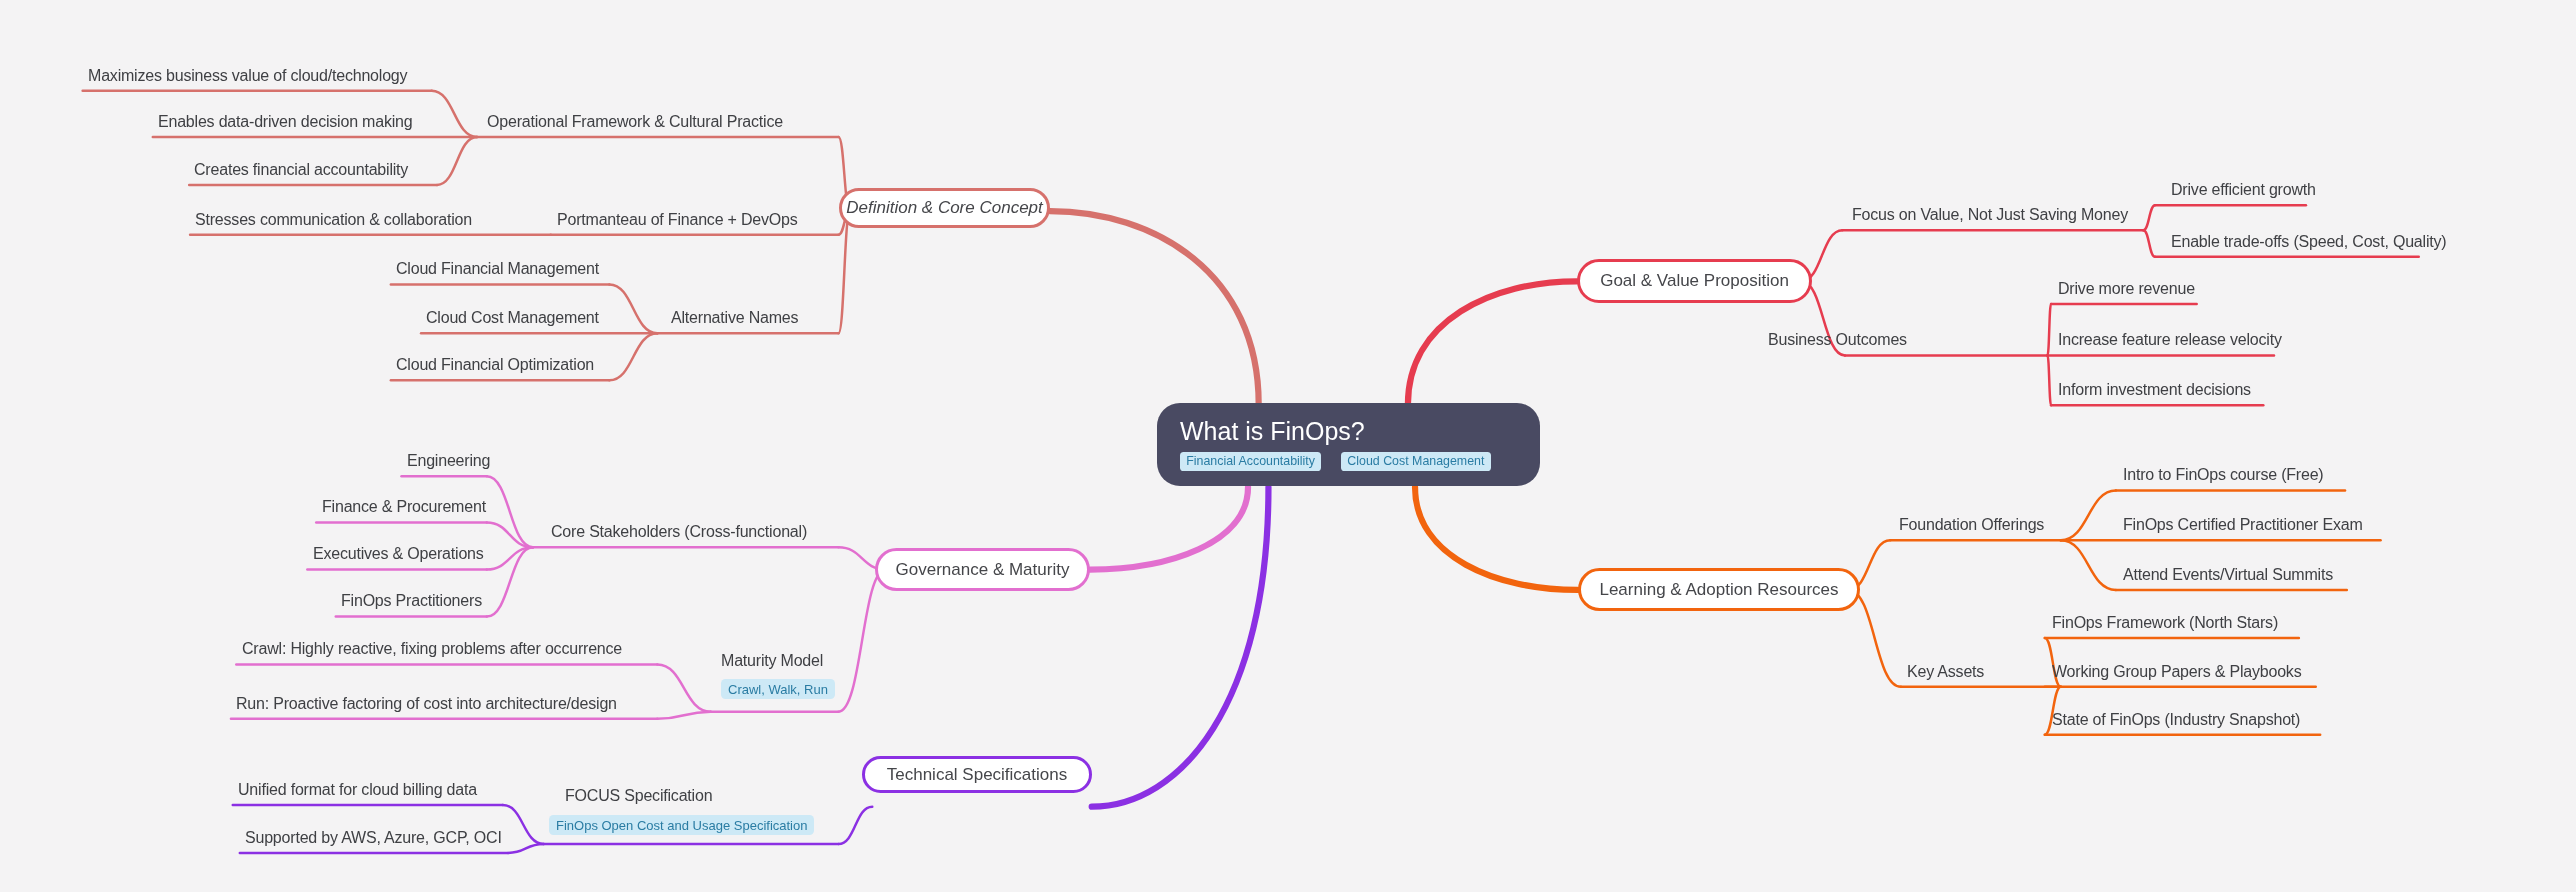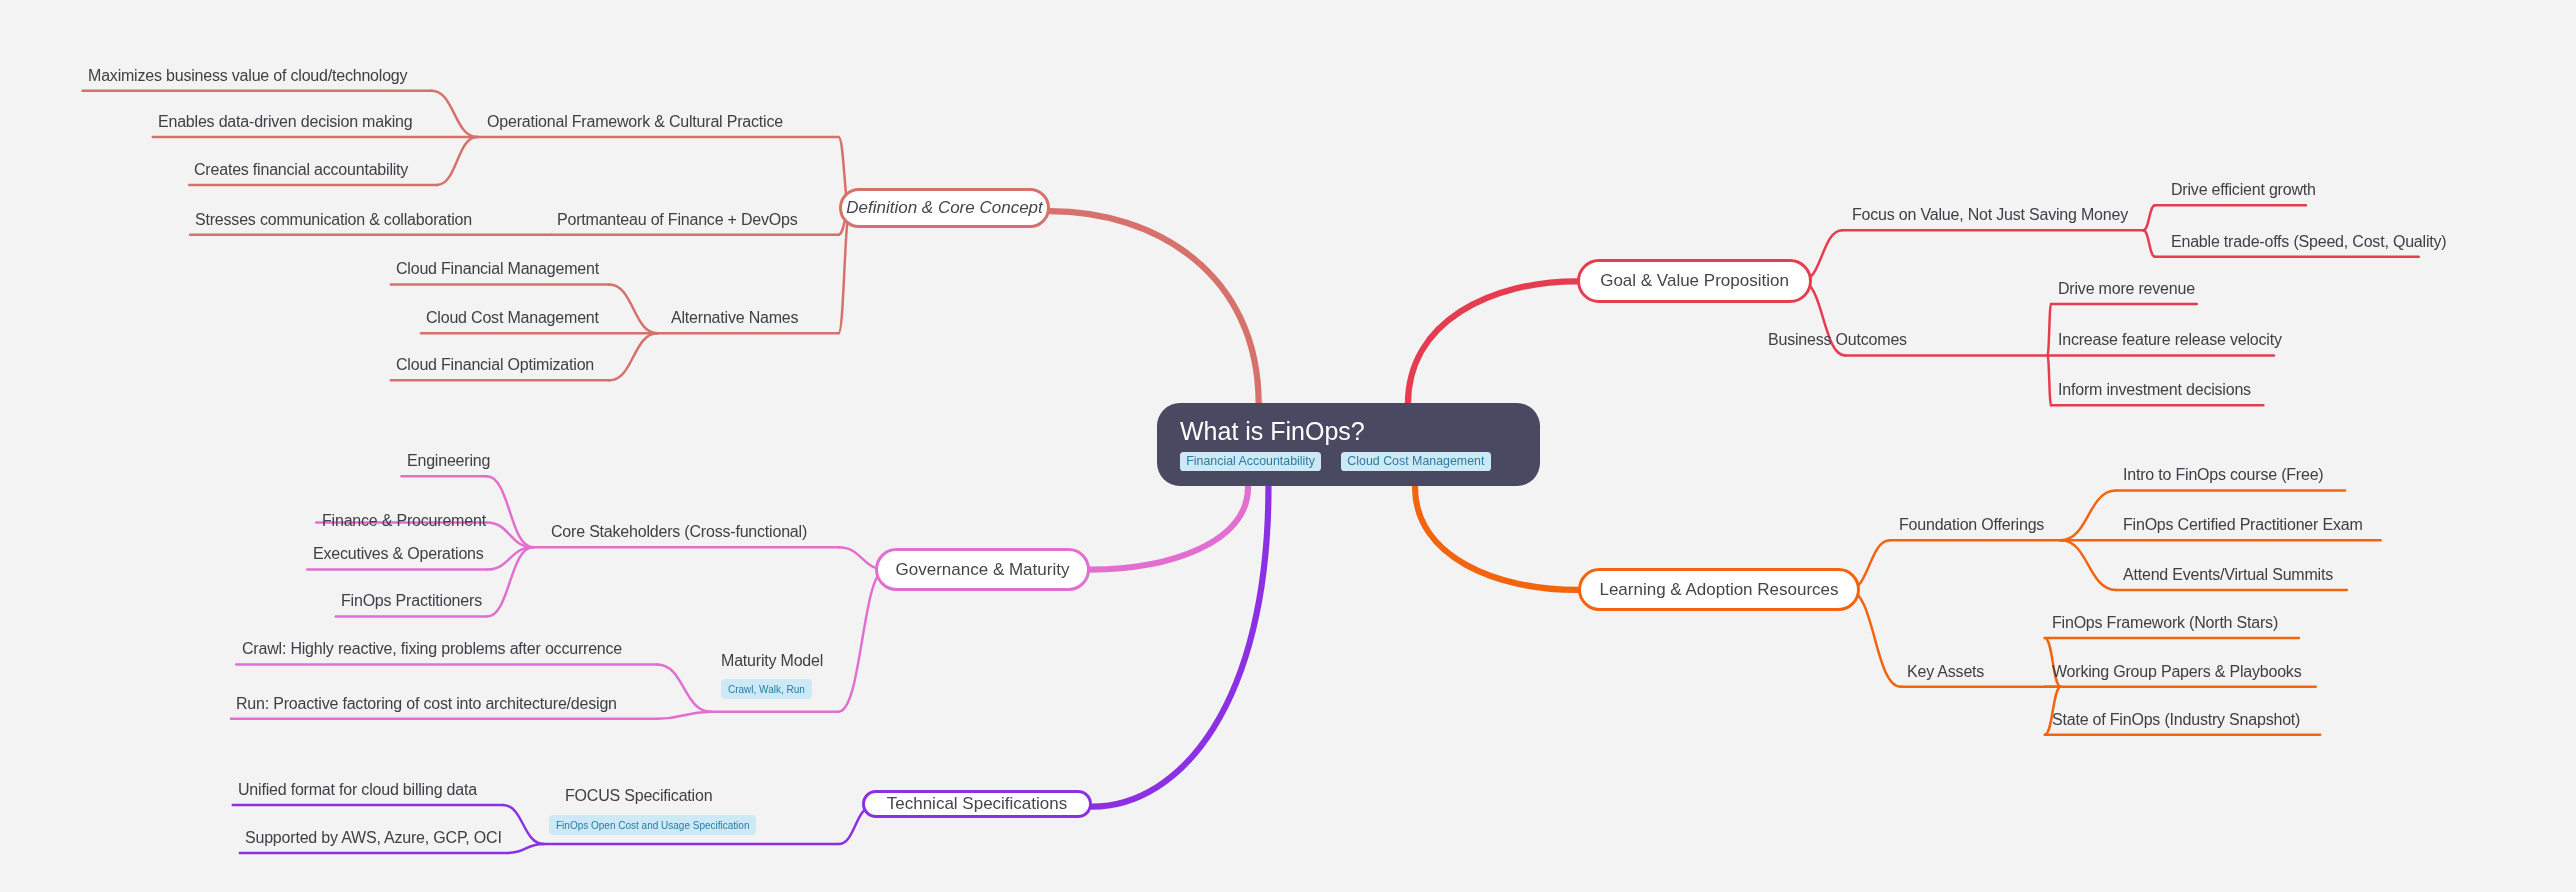--- a/index.html
+++ b/index.html
@@ -4,21 +4,21 @@
 <style>
   html,body{margin:0;padding:0;background:#f4f3f4;}
   .mindmap{position:relative;width:2576px;height:893px;background:#f4f3f4;
            font-family:"Liberation Sans",sans-serif;overflow:hidden;}
   .mindmap svg{position:absolute;left:0;top:0;}
   .lbl{position:absolute;font-size:16px;line-height:18.7px;color:#3f4044;
        white-space:nowrap;letter-spacing:-0.2px;cursor:default;}
   .nbox{position:absolute;background:#ffffff;border:3.1px solid #888;
         border-radius:22px;display:flex;align-items:center;justify-content:center;
         font-size:17px;color:#45464a;box-sizing:border-box;white-space:nowrap;cursor:default;}
-  .badge{position:absolute;font-size:10px;line-height:15px;padding:2.7px 7px;border-radius:4.4px;
+  .badge{position:absolute;font-size:13px;line-height:15px;padding:2.7px 7px;border-radius:4.4px;
          background:#cde9f6;color:#2a7ca3;white-space:nowrap;}
   .rootbox{position:absolute;background:#494a62;border-radius:23px;color:#ffffff;
            padding:11.5px 23px;box-sizing:border-box;display:flex;flex-direction:column;
            gap:7px;justify-content:center;}
   .roottitle{font-size:25px;line-height:27.5px;font-weight:normal;}
   .rootbadges{display:flex;gap:20px;}
   .rbadge{font-size:12.4px;line-height:15px;padding:1.8px 6.2px;border-radius:3.6px;
           background:#cde9f6;color:#2a7ca3;white-space:nowrap;}
 </style>
 </head>
@@ -112,33 +112,33 @@
       <div class="lbl" style="left: 194px; top: 161px;">Creates financial accountability</div>
       <div class="lbl" style="left: 557px; top: 211px;">Portmanteau of Finance + DevOps</div>
       <div class="lbl" style="left: 195px; top: 211px;">Stresses communication &amp; collaboration</div>
       <div class="lbl" style="left: 671px; top: 309px;">Alternative Names</div>
       <div class="lbl" style="left: 396px; top: 260px;">Cloud Financial Management</div>
       <div class="lbl" style="left: 426px; top: 309px;">Cloud Cost Management</div>
       <div class="lbl" style="left: 396px; top: 356px;">Cloud Financial Optimization</div>
       <div class="nbox" style="left: 839px; top: 188px; width: 211px; height: 40px; border-color: rgb(214, 113, 108); font-style: italic;">Definition &amp; Core Concept</div>
       <div class="lbl" style="left: 551px; top: 523px;">Core Stakeholders (Cross-functional)</div>
       <div class="lbl" style="left: 407px; top: 452px;">Engineering</div>
-      <div class="lbl" style="left: 322px; top: 512px;">Finance &amp; Procurement</div>
+      <div class="lbl" style="left: 322px; top: 498px;">Finance &amp; Procurement</div>
       <div class="lbl" style="left: 313px; top: 545px;">Executives &amp; Operations</div>
       <div class="lbl" style="left: 341px; top: 592px;">FinOps Practitioners</div>
       <div class="lbl" style="left: 721px; top: 652px;">Maturity Model</div>
       <div class="badge" style="left: 721px; top: 679px;">Crawl, Walk, Run</div>
       <div class="lbl" style="left: 242px; top: 640px;">Crawl: Highly reactive, fixing problems after occurrence</div>
       <div class="lbl" style="left: 236px; top: 695px;">Run: Proactive factoring of cost into architecture/design</div>
       <div class="nbox" style="left: 875px; top: 548px; width: 215px; height: 43px; border-color: rgb(226, 111, 207);">Governance &amp; Maturity</div>
       <div class="lbl" style="left: 565px; top: 787px;">FOCUS Specification</div>
       <div class="badge" style="left: 549px; top: 815px;">FinOps Open Cost and Usage Specification</div>
       <div class="lbl" style="left: 238px; top: 781px;">Unified format for cloud billing data</div>
       <div class="lbl" style="left: 245px; top: 829px;">Supported by AWS, Azure, GCP, OCI</div>
-      <div class="nbox" style="left: 862px; top: 790px; width: 230px; height: 28px; border-color: rgb(139, 48, 227);">Technical Specifications</div>
+      <div class="nbox" style="left: 862px; top: 756px; width: 230px; height: 37px; border-color: rgb(139, 48, 227);">Technical Specifications</div>
       <div class="lbl" style="left: 1852px; top: 206px;">Focus on Value, Not Just Saving Money</div>
       <div class="lbl" style="left: 2171px; top: 181px;">Drive efficient growth</div>
       <div class="lbl" style="left: 2171px; top: 233px;">Enable trade-offs (Speed, Cost, Quality)</div>
       <div class="lbl" style="left: 1768px; top: 331px;">Business Outcomes</div>
       <div class="lbl" style="left: 2058px; top: 280px;">Drive more revenue</div>
       <div class="lbl" style="left: 2058px; top: 331px;">Increase feature release velocity</div>
       <div class="lbl" style="left: 2058px; top: 381px;">Inform investment decisions</div>
       <div class="nbox" style="left: 1577px; top: 259px; width: 235px; height: 44px; border-color: rgb(230, 60, 79);">Goal &amp; Value Proposition</div>
       <div class="lbl" style="left: 1899px; top: 516px;">Foundation Offerings</div>
       <div class="lbl" style="left: 2123px; top: 466px;">Intro to FinOps course (Free)</div>

